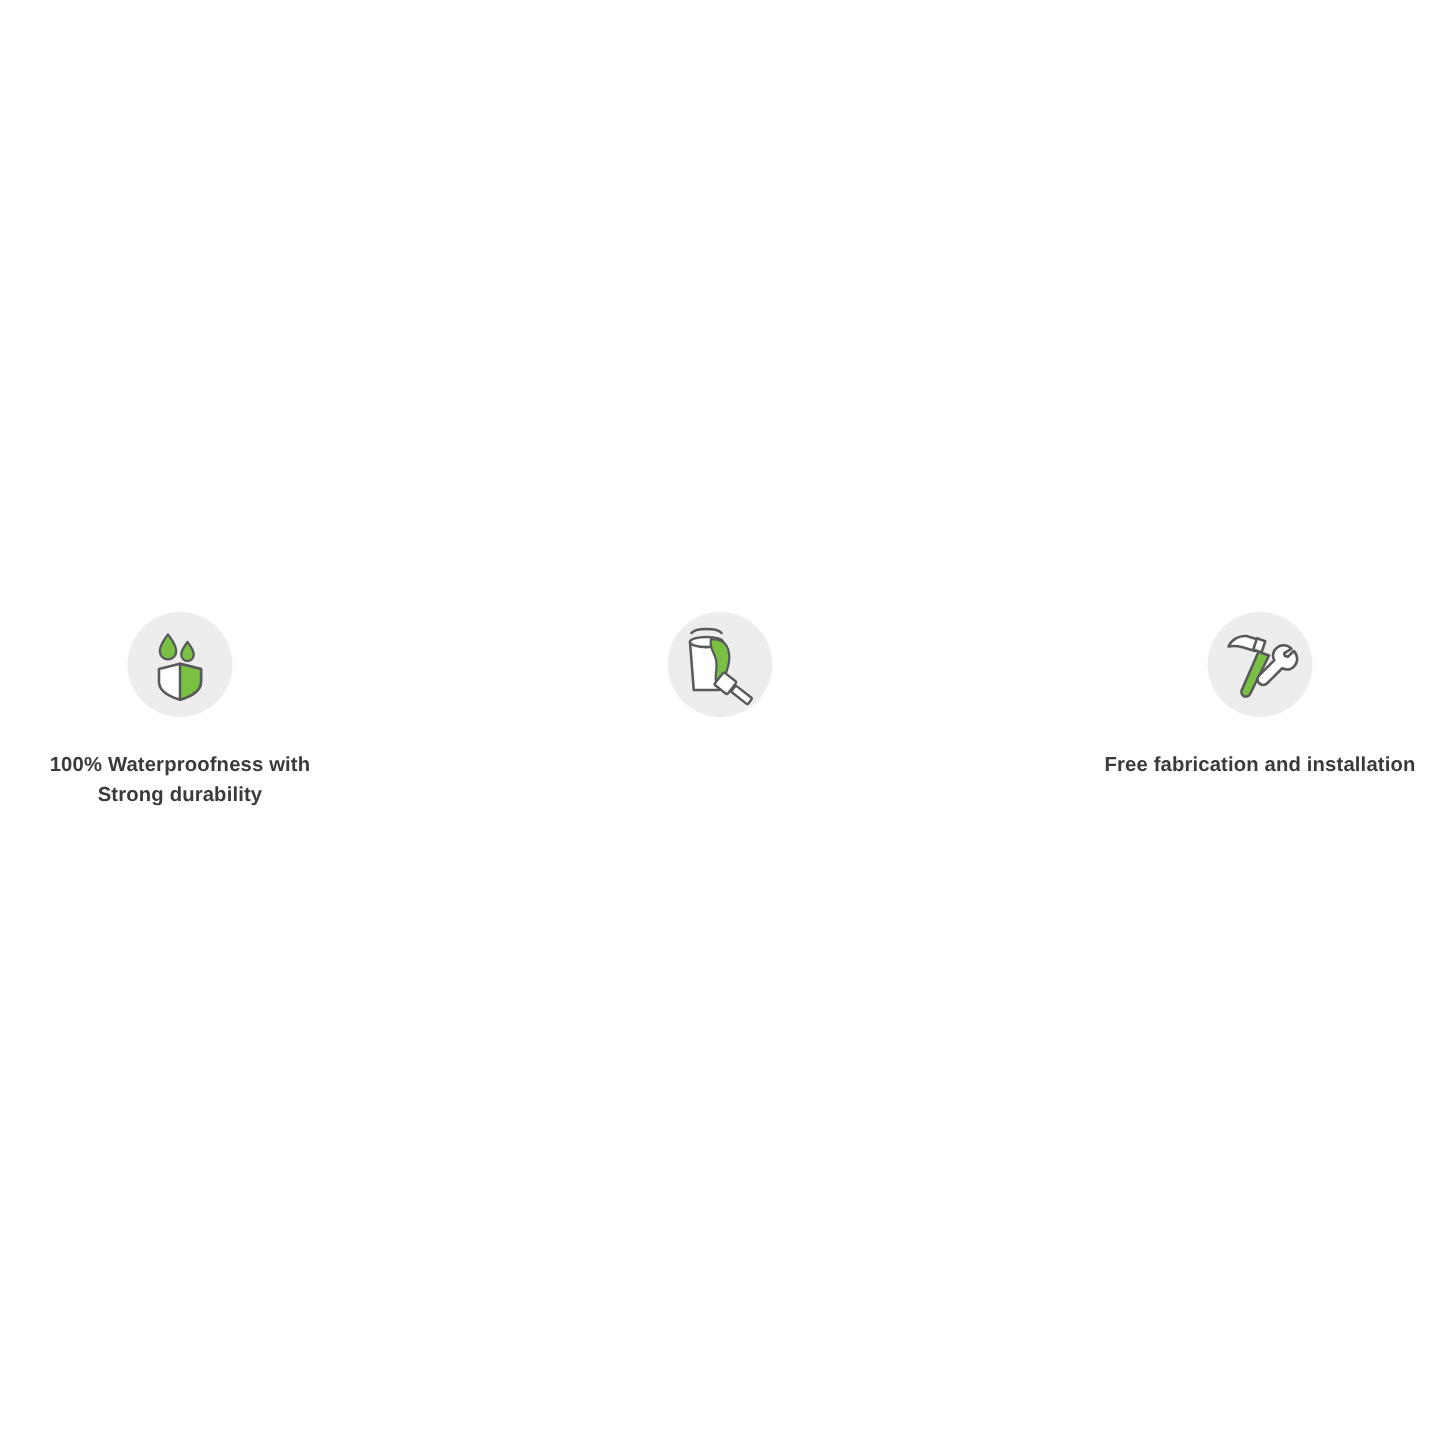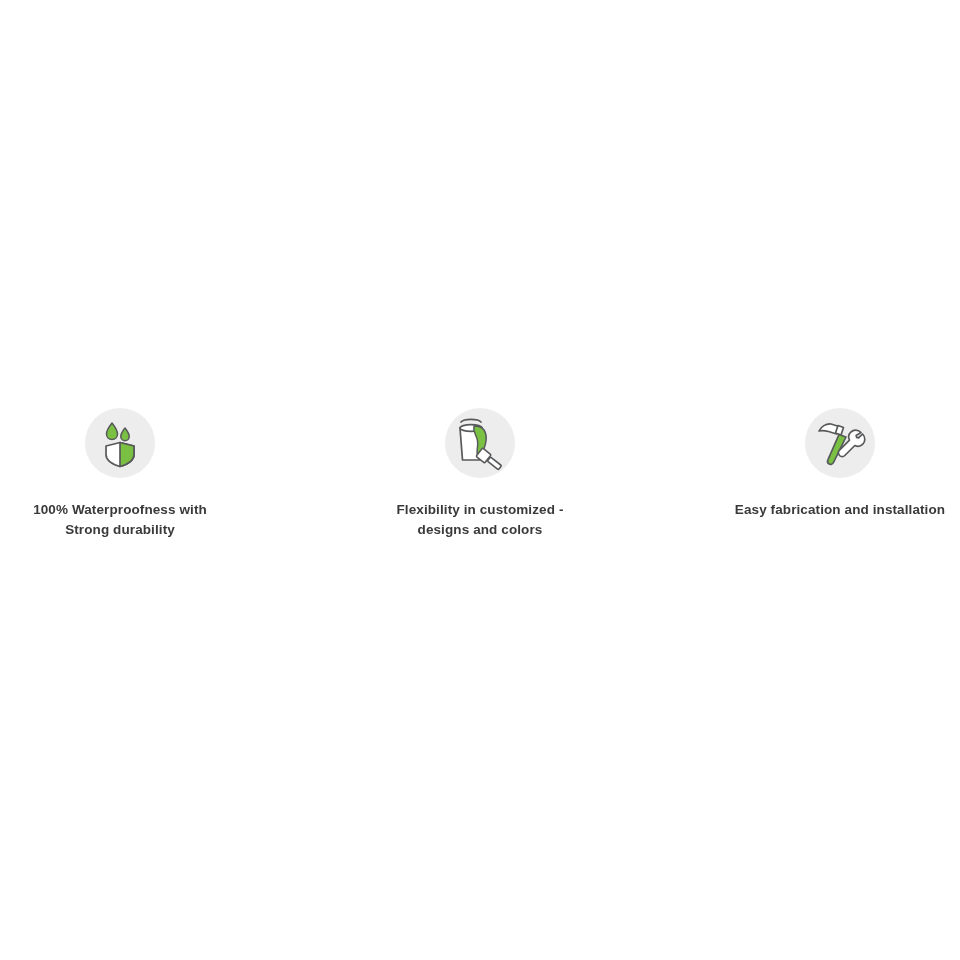--- a/index.html
+++ b/index.html
@@ -95,35 +95,33 @@
             <ellipse cx="19" cy="12" rx="11" ry="3.4" fill="#ffffff" stroke="#58595b" stroke-width="1.7"></ellipse>
             <path d="M9 6 C12 2.5 26 2.5 29 6" stroke="#58595b" stroke-width="1.7" fill="none" stroke-linecap="round"></path>
 
             <path d="M22 10 C26 10 30 11 32 14 C34 17 34.5 21 34 25 C33.5 29 32 32 31.5 35 C31 38 32 40 33 41.5 C30.5 42.5 27.5 42 26 40 C24.5 38 25 34.5 25.5 31 C26 27 25.5 23 24 20 C22.8 17.5 21 15 22 10 Z" fill="#7ac143" stroke="#58595b" stroke-width="1.5" stroke-linejoin="round"></path>
 
             <rect x="30.5" y="32" width="11" height="10.5" rx="1.2" transform="rotate(38 30.5 32)" fill="#ffffff" stroke="#58595b" stroke-width="1.6"></rect>
             <rect x="38.5" y="41" width="14" height="5.2" rx="1" transform="rotate(38 38.5 41)" fill="#ffffff" stroke="#58595b" stroke-width="1.6"></rect>
           </svg>
         </span>
       </div>
-      <div class="feature-caption">Flexibility in customized -
-designs and colors</div>
     </div>
 
     <div class="feature">
       <div class="icon-circle">
         <span>
           <svg width="56" height="52" viewBox="0 0 56 52" fill="none" xmlns="http://www.w3.org/2000/svg">
 
             <path d="M7 14 C9 9.5 14 6.5 19 7 L27 9.5 L24.5 17 L16.5 14.5 C13 13.6 9.5 13.5 7 14 Z" fill="#ffffff" stroke="#58595b" stroke-width="1.7" stroke-linejoin="round"></path>
             <path d="M26 8.5 L31.5 10.5 L29 18 L23.5 16 Z" fill="#ffffff" stroke="#58595b" stroke-width="1.7" stroke-linejoin="round"></path>
 
             <path d="M27 17.5 L34 20 L21.5 45.5 C20.7 47.2 18.7 47.8 17.2 47 C15.7 46.2 15.2 44.2 16 42.6 Z" fill="#7ac143" stroke="#58595b" stroke-width="1.7" stroke-linejoin="round"></path>
 
             <path d="M49 15.5 C46 12.5 41.5 12.5 38.8 15.2 C36.6 17.4 36.2 20.6 37.5 23.2 L27.5 33.2 C26 34.7 26 37 27.5 38.5 C29 40 31.3 40 32.8 38.5 L42.8 28.5 C45.4 29.8 48.6 29.4 50.8 27.2 C53.5 24.5 53.5 20 50.5 17 L46.6 20.9 L44.6 20.4 L44.1 18.4 Z" fill="#ffffff" stroke="#58595b" stroke-width="1.7" stroke-linejoin="round"></path>
           </svg>
         </span>
       </div>
-      <div class="feature-caption">Easy fabrication and installation</div>
+      <div class="feature-caption">Free fabrication and installation</div>
     </div>
 
   </div>
 </div>
 
 </body></html>

